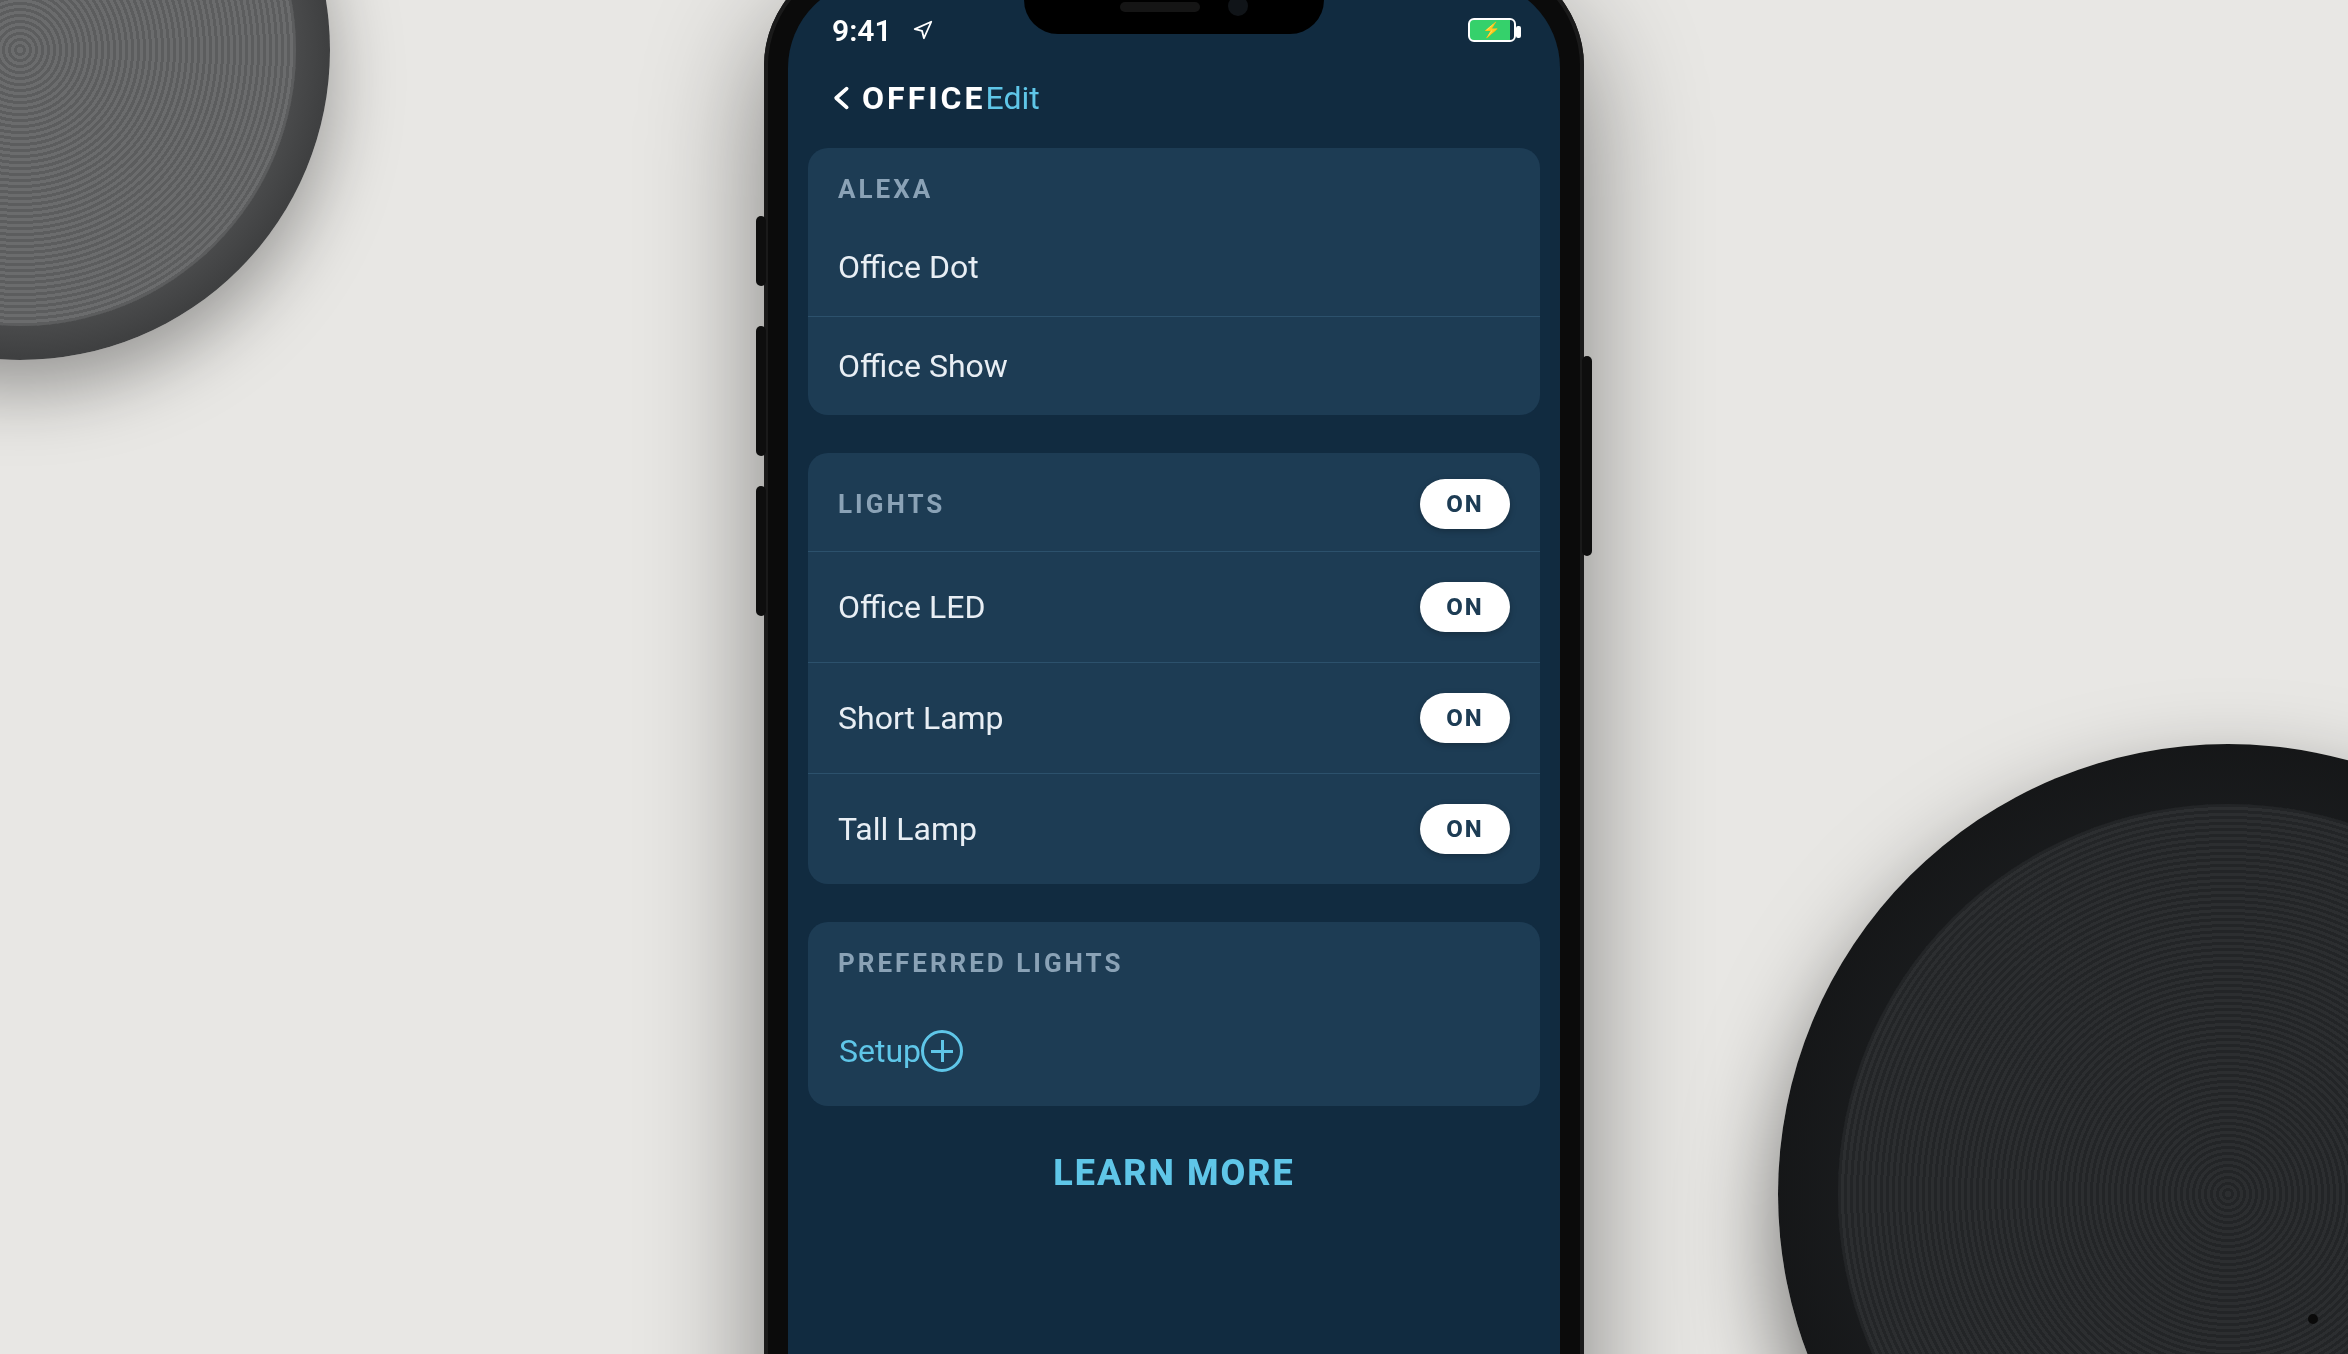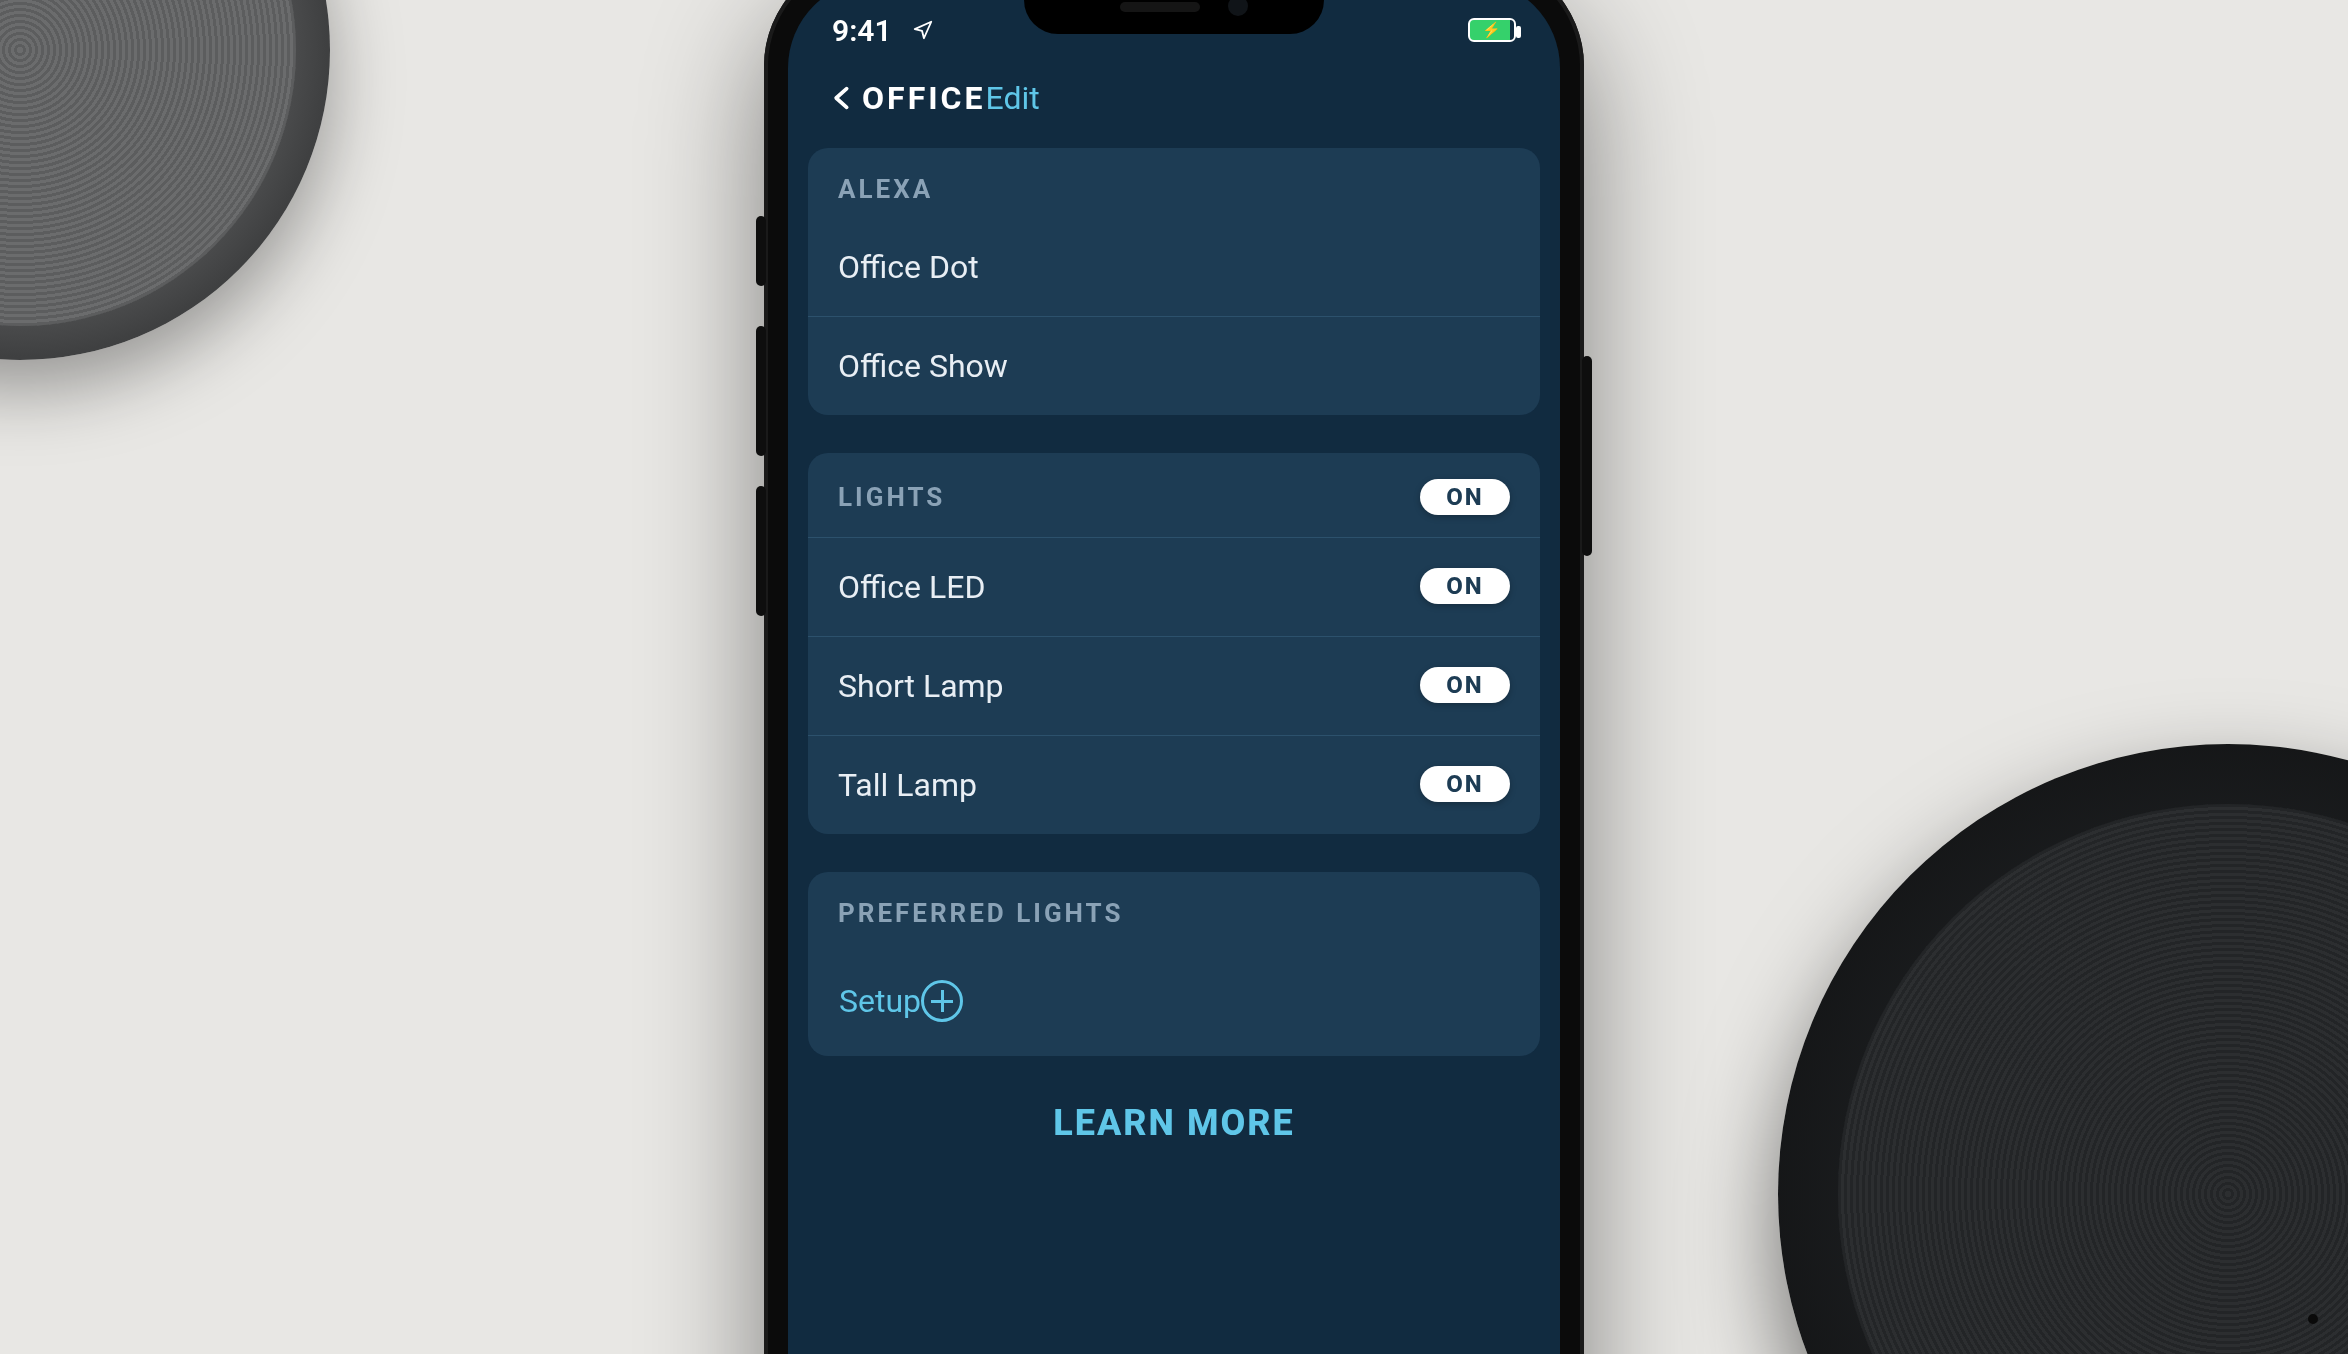--- a/index.html
+++ b/index.html
@@ -90,28 +90,28 @@
   .navtitle{font-size:32px;font-weight:700;letter-spacing:3px;color:#fff;}
   .edit{font-size:32px;color:var(--accent);font-weight:400;cursor:pointer;}
 
   .content{padding:0 20px 20px;}
   .card{background:var(--card);border-radius:20px;margin-bottom:38px;overflow:hidden;}
   .section-head{
     display:flex;align-items:center;justify-content:space-between;
     padding:26px 30px 22px;font-size:26px;font-weight:700;letter-spacing:3px;color:var(--muted);
   }
   .row{
-    display:flex;justify-content:space-between;
+    display:flex;align-items:center;justify-content:space-between;
     padding:30px 30px;font-size:32px;color:var(--text);
     border-top:1px solid var(--divider);cursor:pointer;
   }
   .row.first{border-top:none;padding-top:22px;}
   .pill{
     display:inline-flex;align-items:center;justify-content:center;
-    min-width:90px;height:36px;border-radius:26px;background:var(--pill-bg);
+    min-width:90px;height:50px;border-radius:26px;background:var(--pill-bg);
     color:var(--pill-text);font-size:24px;font-weight:800;letter-spacing:2px;
     padding:0 20px;cursor:pointer;box-shadow:0 2px 6px rgba(0,0,0,.25);
   }
   .setup-row{
     display:flex;align-items:center;
     padding:30px 31px 34px;font-size:32px;color:var(--accent);cursor:pointer;
   }
   .plus-circ{width:42px;height:42px;border:3px solid var(--accent);border-radius:50%;display:flex;align-items:center;justify-content:center;}
   .plus-circ::before{content:"";width:22px;height:3px;background:var(--accent);position:absolute;}
   .plus-circ::after{content:"";height:22px;width:3px;background:var(--accent);position:absolute;}

